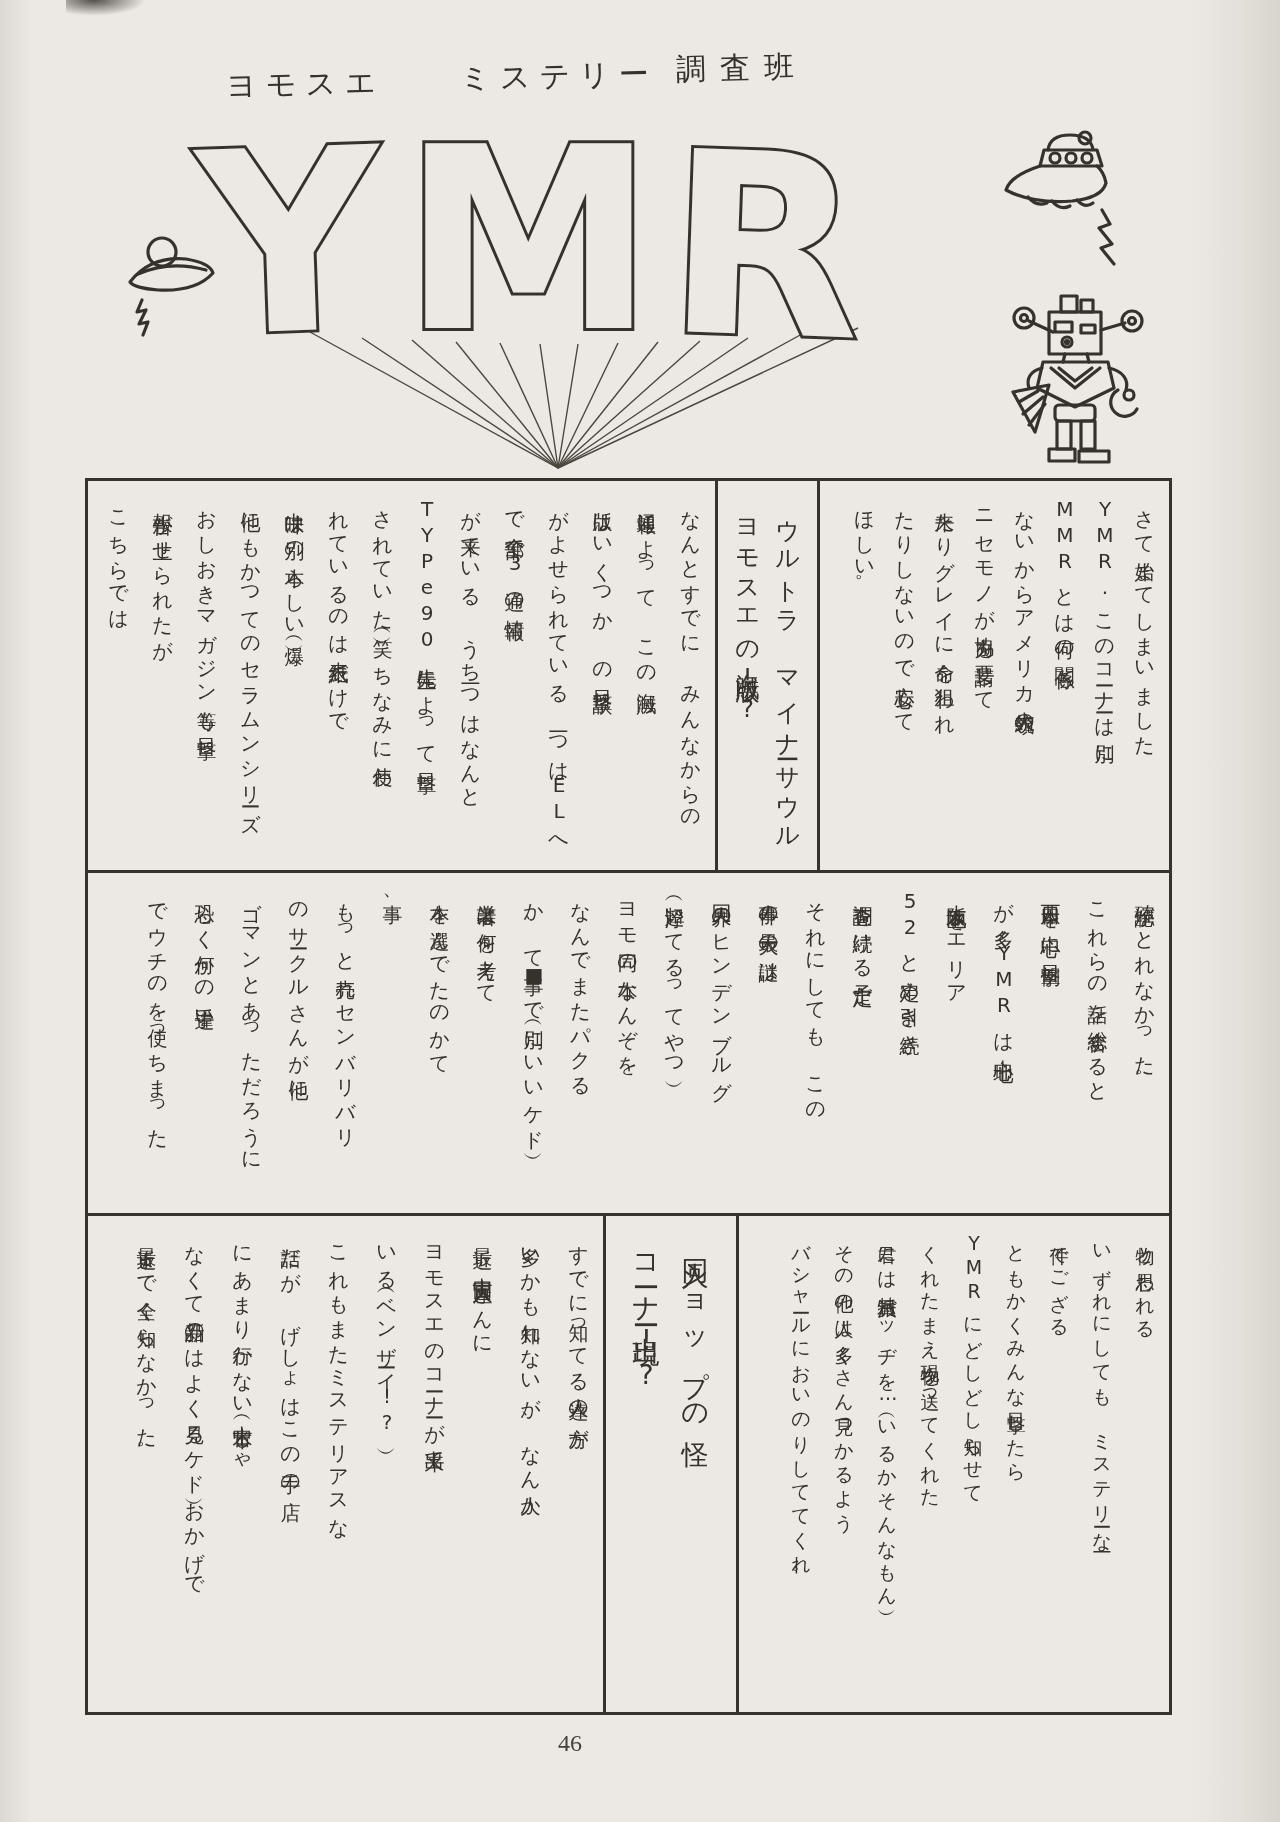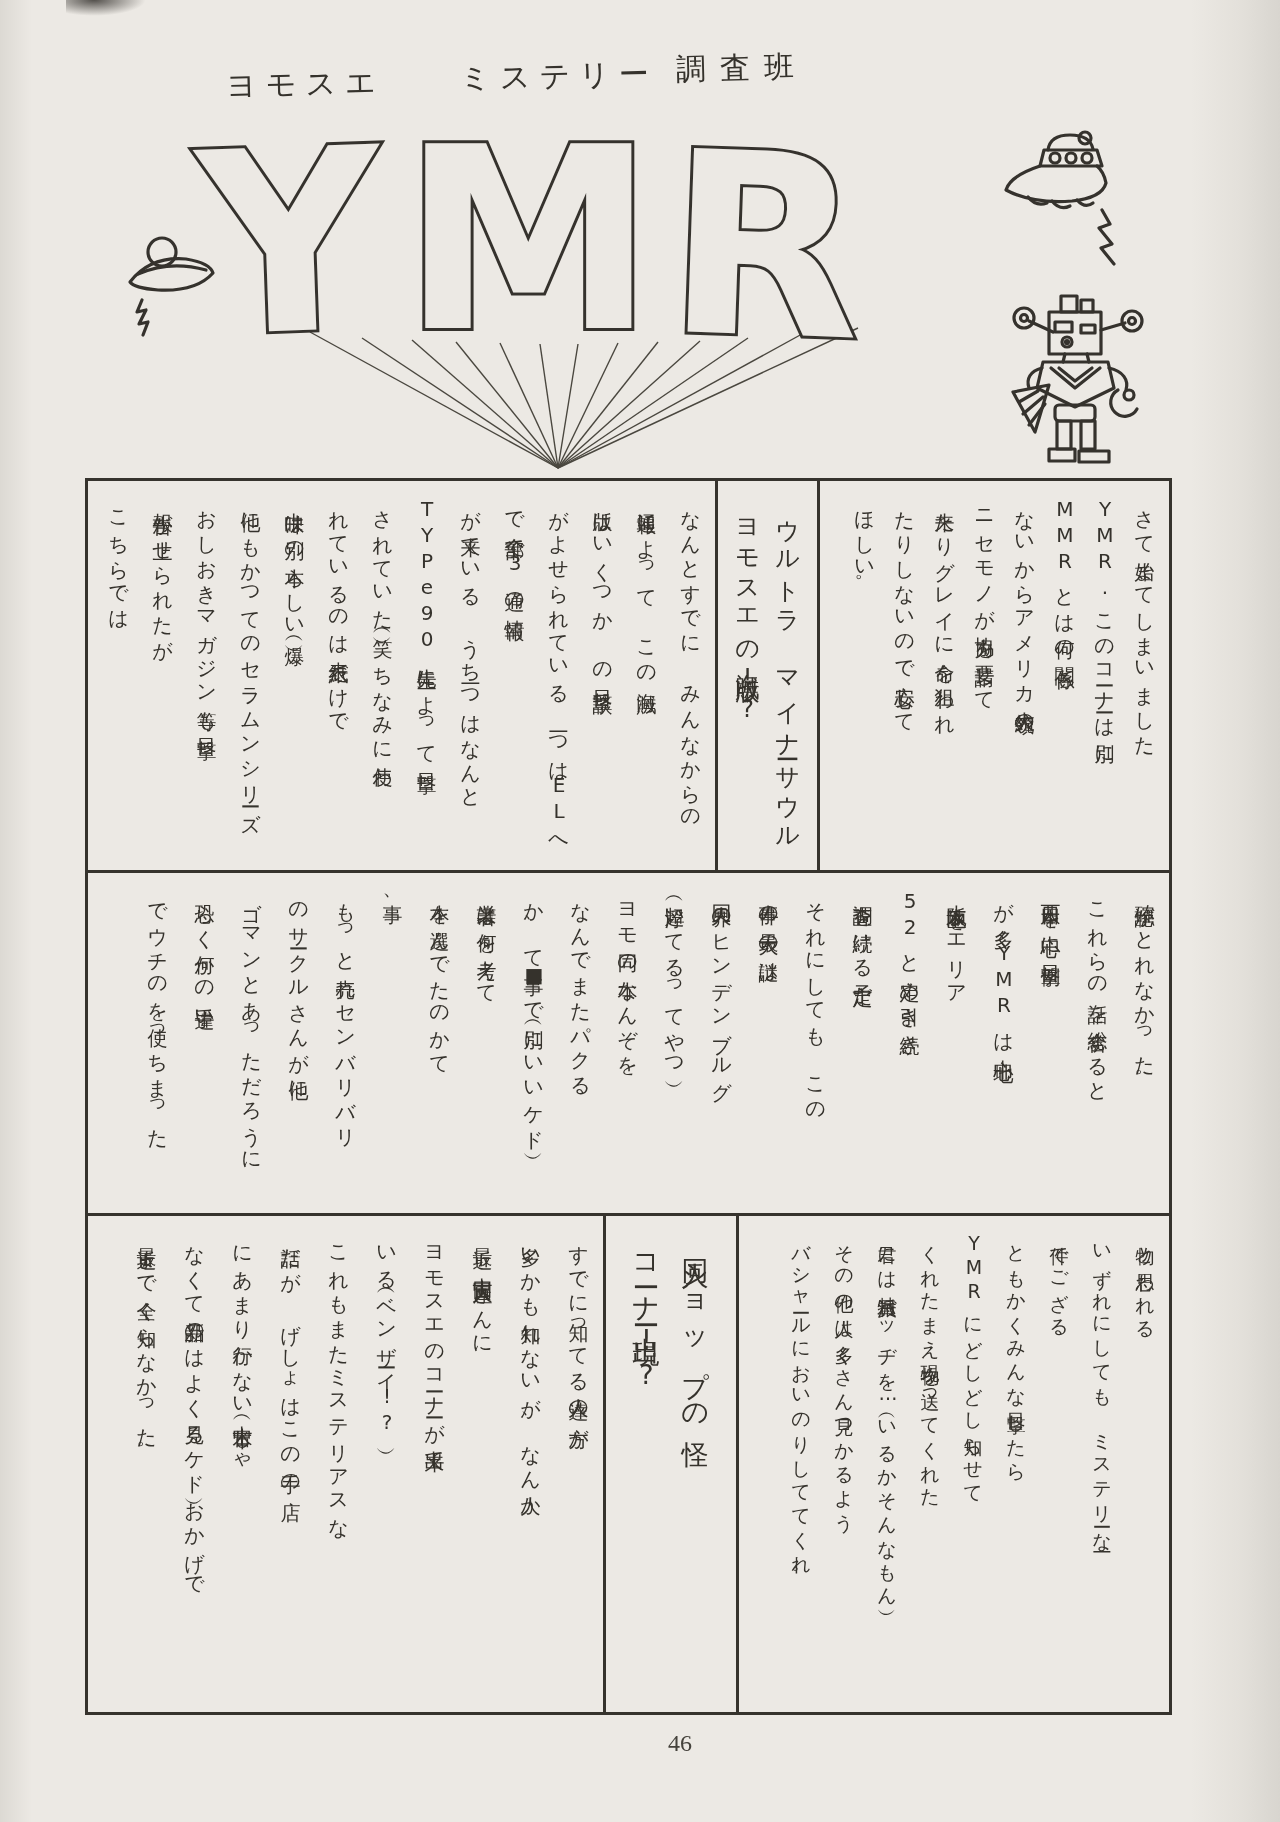--- a/index.html
+++ b/index.html
@@ -65,21 +65,21 @@
   #r1-intro{flex:1;gap:20px;}
   #r2-cell{width:100%;gap:27px;}
   #r3-body{width:515px;gap:28px;}
   #r3-head{width:136px;gap:22px;}
   #r3-head .vcol{font-size:27px;letter-spacing:4px;}
   #r3-intro{flex:1;gap:24px;}
   #r3-intro .vcol{font-size:19px;}
   
   #pagenum{
     position:absolute;left:558px;top:1730px;width:134px;
-    text-align:right;
+    text-align:left;
     font-family:"Liberation Serif","DejaVu Serif",serif;
     font-size:24px;color:#45423c;
   }
 </style>
 </head>
 <body>
 
 <div id="page">
 
   <div class="smudge"></div>

